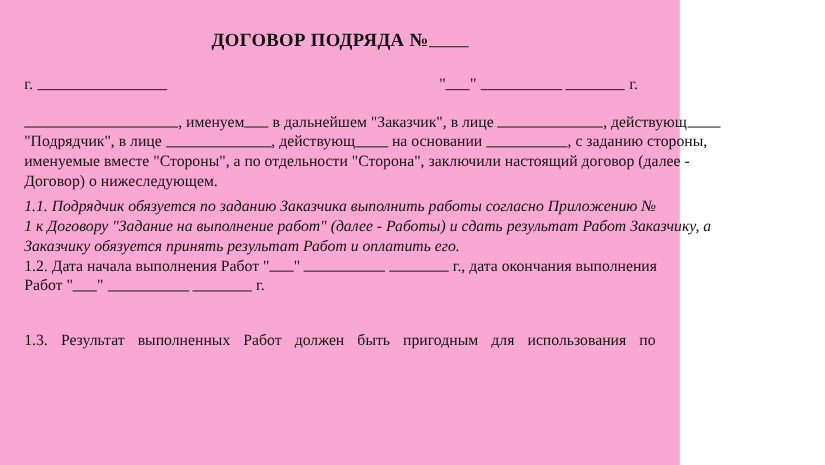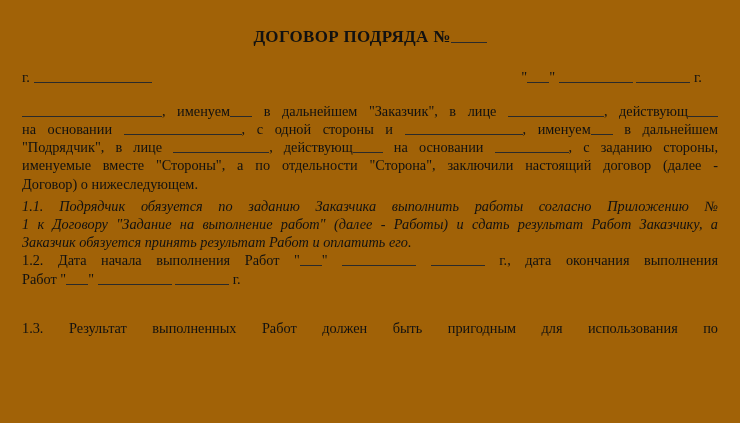--- a/index.html
+++ b/index.html
@@ -10,25 +10,25 @@
   }
   body {
     width: 750px;
     height: 423px;
     overflow: hidden;
     font-family: "Liberation Serif", "DejaVu Serif", serif;
     color: #111111;
   }
   .page {
     position: relative;
-    width: 740px;
+    width: 618px;
     height: 423px;
     box-sizing: border-box;
     padding: 22px 22px 0 22px;
-    background: #a16207;
+    background: #f9a8d4;
   }
 
   
   .doc-title {
     text-align: center;
     font-weight: bold;
     font-size: 17px;
     letter-spacing: 0.3px;
     margin: 6px 0 0 0;
     line-height: 1.1;
@@ -123,34 +123,33 @@
   <h1 class="doc-title"><span>ДОГОВОР ПОДРЯДА №</span><span class="blank b-xs"></span></h1>
 
   <div class="place-date-row">
     <div class="place"><span>г.</span> <span class="blank b-city"></span></div>
     <div class="date"><span>"</span><span class="blank b-xxs"></span><span>"</span> <span class="blank b-m"></span> <span class="blank b-s"></span> <span>г.</span></div>
   </div>
 
   <div class="para para-preamble">
     <span class="jline"><span class="blank b-xxl"></span><span>, именуем</span><span class="tail tail-sm"></span><span> в дальнейшем "Заказчик", в лице </span><span class="blank b-l"></span><span>, действующ</span><span class="tail"></span></span>
 
-    <span class="jline"><span>на основании </span><span class="blank b-xl"></span><span>, с одной стороны и </span><span class="blank b-xl"></span><span>, именуем</span><span class="tail tail-sm"></span><span> в дальнейшем</span></span>
 
     <span class="jline"><span>"Подрядчик", в лице </span><span class="blank b-l"></span><span>, действующ</span><span class="tail"></span><span> на основании </span><span class="blank b-m"></span><span>, с заданию стороны,</span></span>
 
     <span class="jline">именуемые вместе "Стороны", а по отдельности "Сторона", заключили настоящий договор (далее -</span>
 
     <span class="jline-last">Договор) о нижеследующем.</span>
   </div>
 
 
   <div class="para para-11">
     <span class="jline">1.1. Подрядчик обязуется по заданию Заказчика выполнить работы согласно Приложению №</span>
     <span class="jline">1 к Договору "Задание на выполнение работ" (далее - Работы) и сдать результат Работ Заказчику, а</span>
-    <span class="jline-last">Заказчик обязуется принять результат Работ и оплатить его.</span>
+    <span class="jline-last">Заказчику обязуется принять результат Работ и оплатить его.</span>
   </div>
 
   <div class="para para-12">
     <span class="jline"><span>1.2. Дата начала выполнения Работ "</span><span class="blank b-xxs"></span><span>" </span><span class="blank b-m"></span> <span class="blank b-s"></span><span> г., дата окончания выполнения</span></span>
     <span class="jline-last"><span>Работ "</span><span class="blank b-xxs"></span><span>" </span><span class="blank b-m"></span> <span class="blank b-s"></span><span> г.</span></span>
   </div>
 
   <div class="para para-13">
     <span class="jline">1.3. Результат выполненных Работ должен быть пригодным для использования по</span>
   </div>

